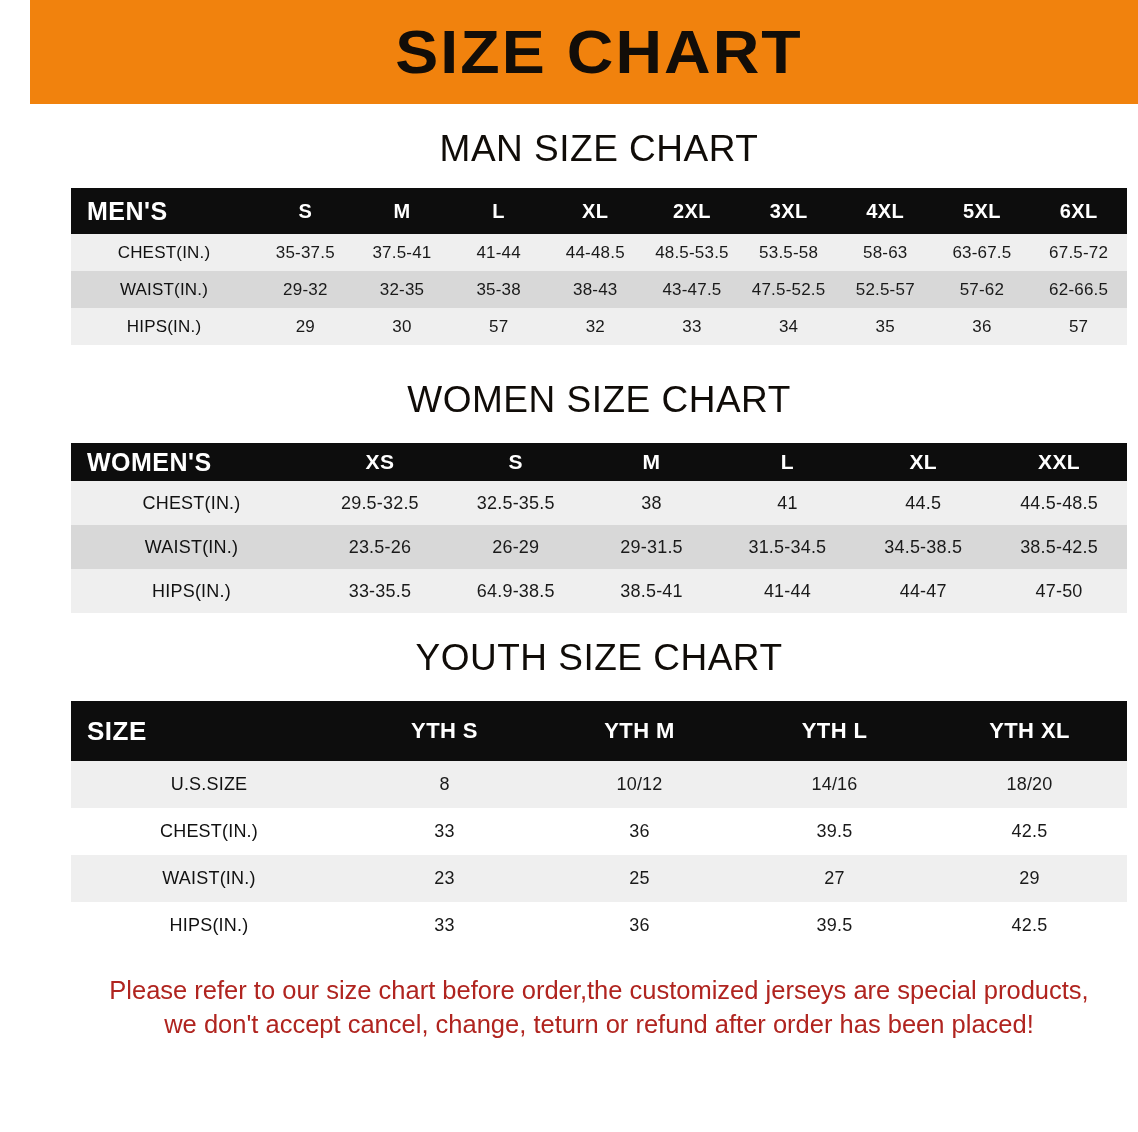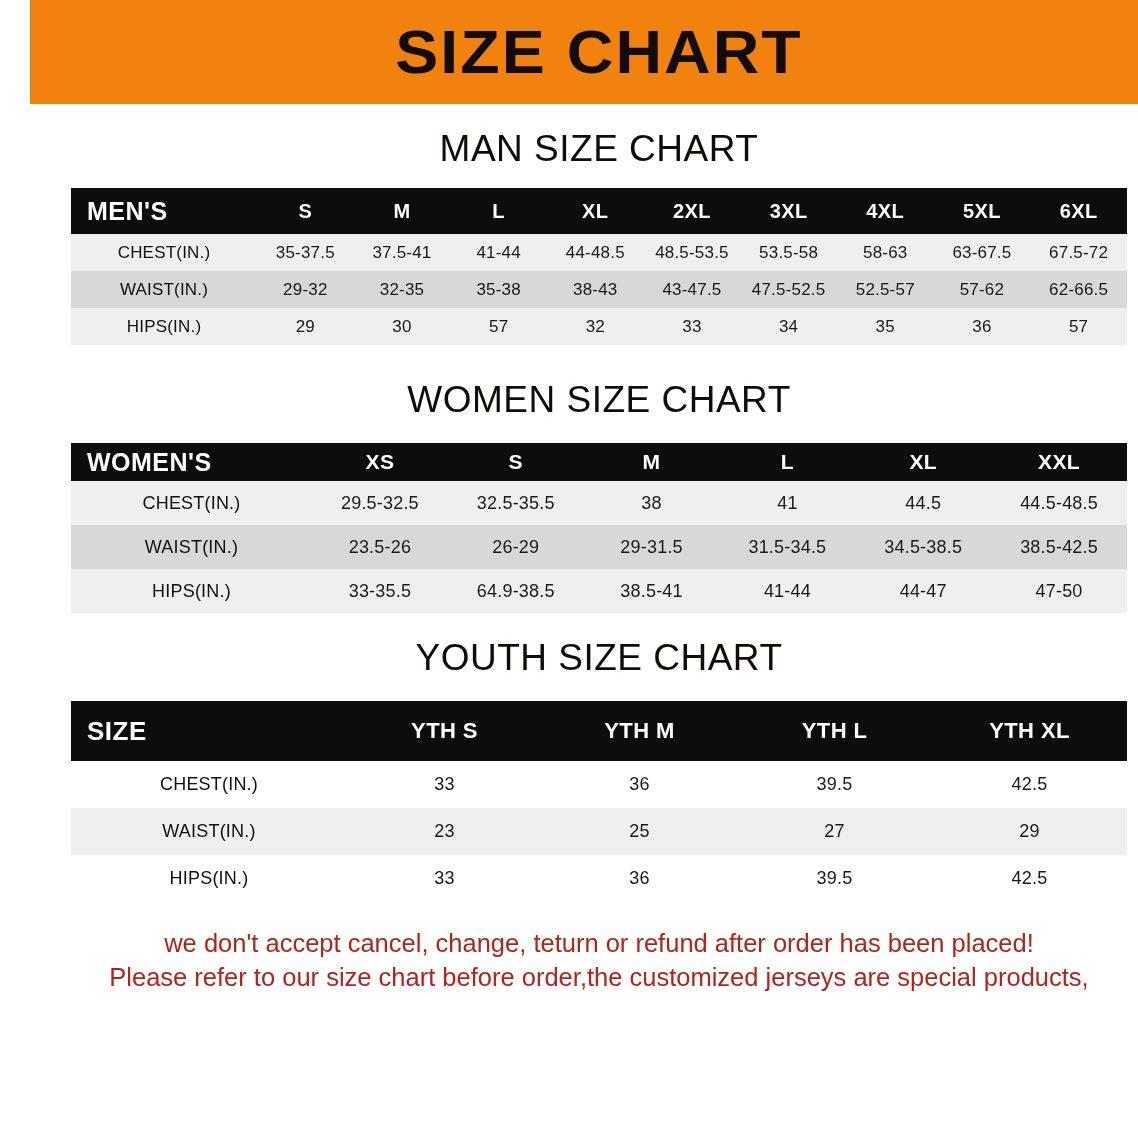--- a/index.html
+++ b/index.html
@@ -256,20 +256,27 @@
       <thead>
         <tr>
           <th class="rowhead" style="width:260px">SIZE</th>
           <th>YTH S</th>
           <th>YTH M</th>
           <th>YTH L</th>
           <th>YTH XL</th>
         </tr>
       </thead>
       <tbody>
+        <tr class="band-light">
+          <td class="rowhead">U.S.SIZE</td>
+          <td>8</td>
+          <td>10/12</td>
+          <td>14/16</td>
+          <td>18/20</td>
+        </tr>
         <tr class="band-white">
           <td class="rowhead">CHEST(IN.)</td>
           <td>33</td>
           <td>36</td>
           <td>39.5</td>
           <td>42.5</td>
         </tr>
         <tr class="band-light">
           <td class="rowhead">WAIST(IN.)</td>
           <td>23</td>
@@ -282,17 +289,17 @@
           <td>33</td>
           <td>36</td>
           <td>39.5</td>
           <td>42.5</td>
         </tr>
       </tbody>
     </table>
   </div>
 
   <div class="footer-note">
+    <span class="line">Please refer to our size chart before order,the customized jerseys are special products,</span>
     <span class="line">we don't accept cancel, change, teturn or refund after order has been placed!</span>
-    <span class="line">Please refer to our size chart before order,the customized jerseys are special products,</span>
   </div>
 
 </div>
 
 </body></html>

